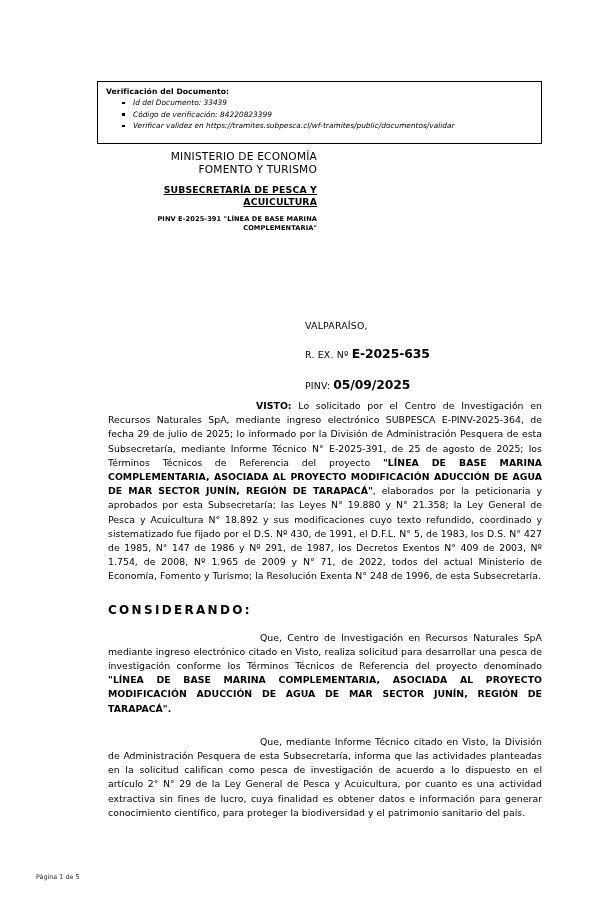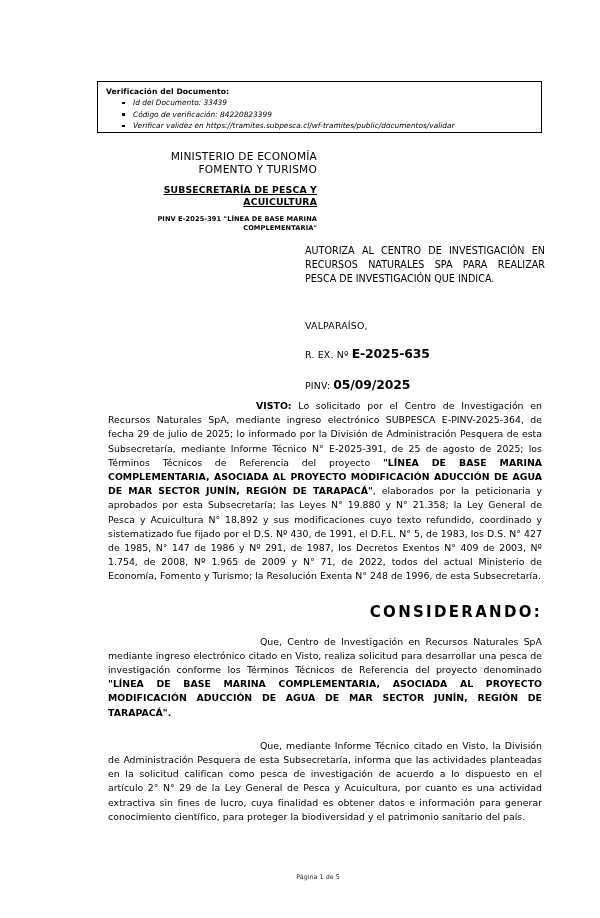--- a/index.html
+++ b/index.html
@@ -24,21 +24,21 @@
   }
 
   
   .verif-box {
     position: absolute;
     left: 97px;
     top: 81px;
     width: 445px;
     border: 1px solid #000000;
     box-sizing: border-box;
-    padding: 4px 6px 0 8px;
+    padding: 4px 6px 11px 8px;
     background: #ffffff;
   }
   .verif-title {
     font-size: 7.6px;
     font-weight: bold;
     line-height: 11px;
     letter-spacing: 0.1px;
   }
   .verif-list {
     margin: 0;
@@ -144,36 +144,35 @@
     text-align: justify;
     text-align-last: left;
     margin: 0;
     letter-spacing: 0.02px;
   }
   .para .indent { display: inline-block; width: 148px; }
   .para .indent-sm { display: inline-block; width: 152px; }
   .b { font-weight: bold; }
 
   .section-head {
-    text-align: right;
-    font-size: 15px;
+    text-align: left;
+    font-size: 12px;
     font-weight: bold;
     letter-spacing: 2.3px;
     margin: 19px 0 0 0;
   }
   .gap-1 { height: 19px; }
   .gap-2 { height: 14px; }
 
   
   .footer {
     position: absolute;
     left: 0;
     top: 873px;
     width: 600px;
-    text-align: center;
     font-size: 6.4px;
     color: #2b2b2b;
   }
   .footer-inner {
     display: inline-block;
     margin-left: 36px;
   }
 </style>
 </head>
 <body>
@@ -191,21 +190,20 @@
 
   <div class="hdr">
     <div class="hdr-ministry">MINISTERIO DE ECONOMÍA
 FOMENTO Y TURISMO</div>
     <div class="hdr-sub">SUBSECRETARÍA DE PESCA Y
 ACUICULTURA</div>
     <div class="hdr-proj">PINV E-2025-391 "LÍNEA DE BASE MARINA
 COMPLEMENTARIA"</div>
   </div>
 
-  <div class="title-block">AUTORIZA AL CENTRO DE INVESTIGACIÓN EN RECURSOS NATURALES SPA PARA REALIZAR PESCA DE INVESTIGACIÓN QUE INDICA.</div>
 
   <div class="meta">
     <div class="meta-city">VALPARAÍSO,</div>
     <div class="meta-row">
       <span class="lbl">R. EX. Nº</span>
       <span class="val">E-2025-635</span>
     </div>
     <div class="meta-row">
       <span class="lbl">PINV:</span>
       <span class="val">05/09/2025</span>

